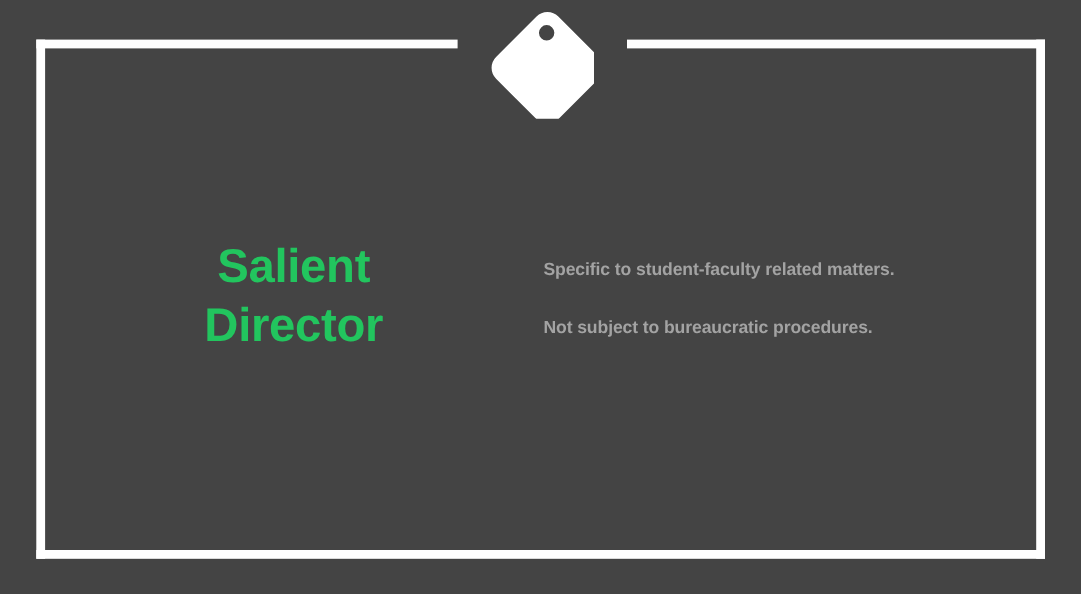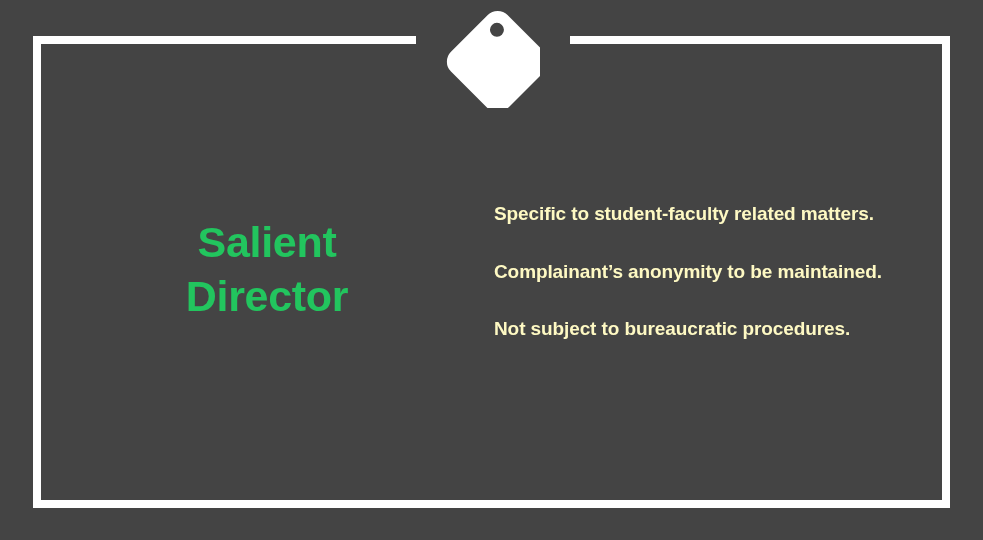--- a/index.html
+++ b/index.html
@@ -103,22 +103,22 @@
   .slide-title .line {
     display: block;
   }
 
   .bullets-col {
     flex: 1 1 auto;
     padding-left: 1px;
     box-sizing: border-box;
   }
   .bullet {
-    color: #fef9c3;
-    font-size: 19px;
+    color: #a3a3a3;
+    font-size: 16px;
     font-weight: bold;
     line-height: 1.62;
     letter-spacing: -0.1px;
     max-width: 430px;
   }
   .bullet + .bullet {
     margin-top: 27px;
   }
 </style>
 </head>
@@ -145,18 +145,17 @@
 
     <div class="title-col">
       <h1 class="slide-title">
         <span class="line">Salient</span>
         <span class="line">Director</span>
       </h1>
     </div>
 
     <div class="bullets-col">
       <p class="bullet">Specific to student-faculty related matters.</p>
-      <p class="bullet">Complainant’s anonymity to be maintained.</p>
       <p class="bullet">Not subject to bureaucratic procedures.</p>
     </div>
 
   </div>
 </div>
 
 </body></html>

